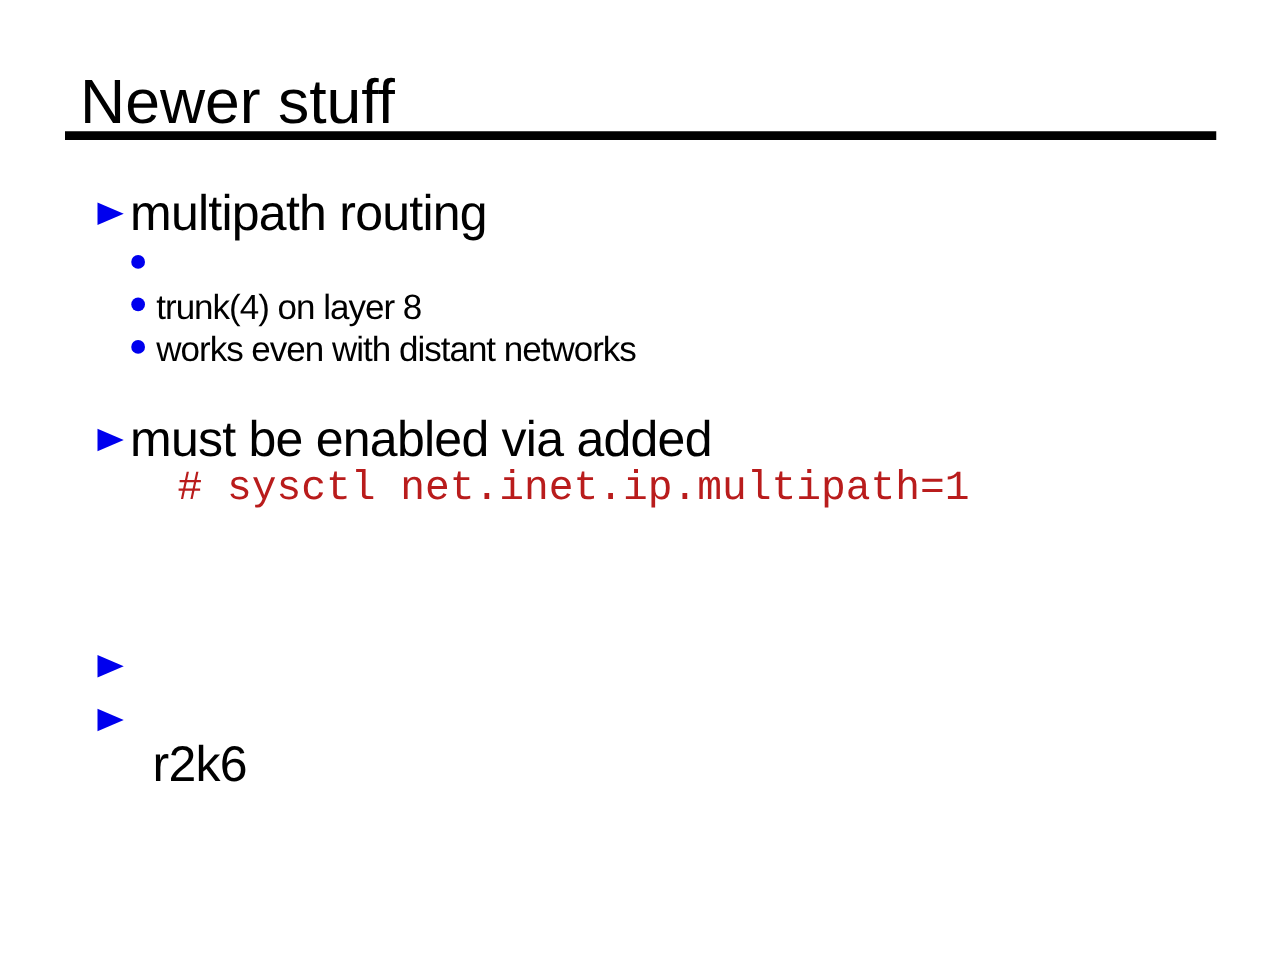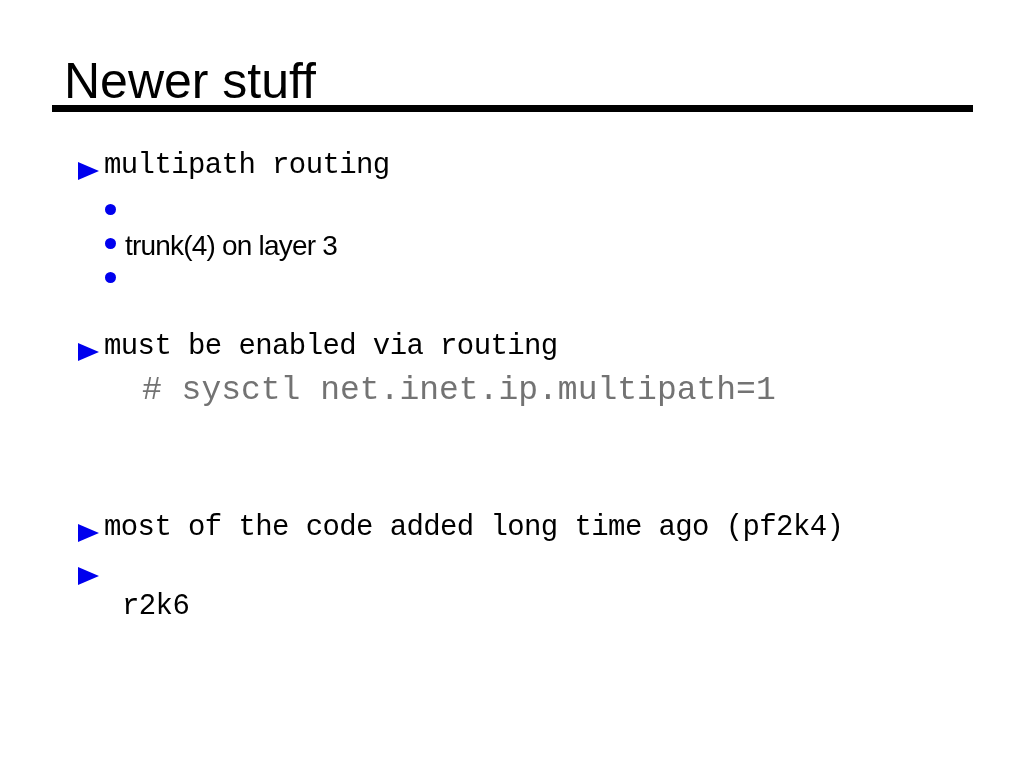--- a/index.html
+++ b/index.html
@@ -21,40 +21,40 @@
     margin:0;
   }
   .rule {
     position:absolute;
     left:52px; top:105px;
     width:921px; height:7px;
     background:#000000;
   }
 
   
-  .lvl1 { font-size:29px; letter-spacing:-0.6px;font-family:Liberation Mono, monospace; }
+  .lvl1 { font-size:40px; letter-spacing:-0.6px; }
   .b1 { left:104px; top:151px; }
   .b2 { left:104px; top:332px; }
   .b3 { left:104px; top:513px; }
   .b4 { left:104px; top:555px; }
   .b4b{ left:104px; top:592px;margin-left:18px; }
 
   
   .lvl2 { font-size:28px; letter-spacing:-0.8px; }
   .s1 { left:125px; top:198px; }
   .s2 { left:125px; top:232px; }
   .s3 { left:125px; top:266px; }
 
   
   .code {
     left:142px; top:374px;
     font-family:"Liberation Mono", monospace;
     font-size:33px;
     letter-spacing:0;
-    color:#737373;
+    color:#b91c1c;
   }
 
   
   .tri {
     position:absolute;
     width:0; height:0;
     border-top:9px solid transparent;
     border-bottom:9px solid transparent;
     border-left:21px solid #0000ee;
   }
@@ -81,27 +81,27 @@
 
   <h1 class="line title">Newer stuff</h1>
   <div class="rule"></div>
 
   <span class="tri tri-1"></span>
   <div class="line lvl1 b1">multipath routing</div>
 
   <span class="dot dot-1"></span>
 
   <span class="dot dot-2"></span>
-  <div class="line lvl2 s2">trunk(4) on layer 3</div>
+  <div class="line lvl2 s2">trunk(4) on layer 8</div>
 
   <span class="dot dot-3"></span>
+  <div class="line lvl2 s3">works even with distant networks</div>
 
   <span class="tri tri-2"></span>
-  <div class="line lvl1 b2">must be enabled via routing</div>
+  <div class="line lvl1 b2">must be enabled via added</div>
   <div class="line code"># sysctl net.inet.ip.multipath=1</div>
 
   <span class="tri tri-3"></span>
-  <div class="line lvl1 b3">most of the code added long time ago (pf2k4)</div>
 
   <span class="tri tri-4"></span>
   <div class="line lvl1 b4b">r2k6</div>
 
 </div>
 
 </body></html>

